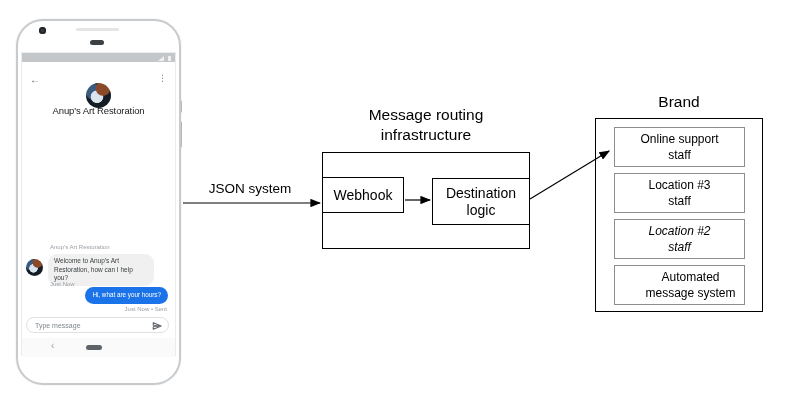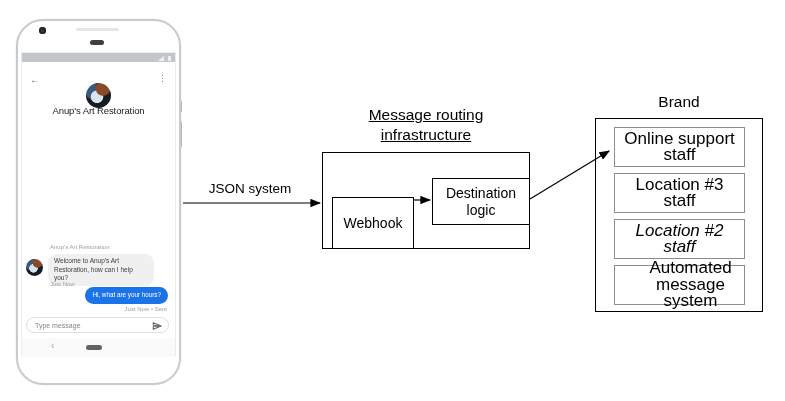--- a/index.html
+++ b/index.html
@@ -48,33 +48,33 @@
   .send{position:absolute;right:6px;top:3px;width:10px;height:10px;}
   .navbar{position:absolute;left:0;top:285px;width:100%;height:19px;background:#fafafa;}
   .nav-back{position:absolute;left:29px;top:3px;font-size:10px;color:#9aa0a6;line-height:1;}
   .nav-home{position:absolute;left:64px;top:7px;width:16px;height:4.5px;border-radius:3px;background:#5f6368;}
 
   
   .arrows{position:absolute;left:0;top:0;width:785px;height:401px;pointer-events:none;}
   .lbl-json{position:absolute;left:185px;top:181px;width:130px;text-align:center;
             font-size:13.5px;color:#000;}
   .routing-title{position:absolute;left:318px;top:105px;width:216px;text-align:center;
-                 font-size:15.5px;line-height:20px;color:#000;text-decoration:underline;}
+                 font-size:15.5px;line-height:20px;color:#000;}
   .box{position:absolute;border:1px solid #000;background:transparent;}
   .box.filled{background:#fff;display:flex;align-items:center;justify-content:center;
               text-align:center;font-size:14px;line-height:17px;color:#000;}
   .routing-outer{left:322px;top:152px;width:208px;height:97px;}
-  .webhook{left:332px;top:177px;width:82px;height:52px;margin-top:20px;}
+  .webhook{left:322px;top:177px;width:82px;height:36px;}
   .destination{left:432px;top:178px;width:98px;height:47px;}
   .brand-title{position:absolute;left:595px;top:93px;width:168px;text-align:center;
                font-size:15.5px;color:#000;}
   .brand-outer{left:595px;top:118px;width:168px;height:194px;}
   .brand-item{position:absolute;left:18px;width:131px;height:40px;border:1px solid #8d8d8d;
               background:#fff;display:flex;align-items:center;justify-content:center;
-              text-align:center;font-size:17px;line-height:16.5px;color:#000;}
+              text-align:center;font-size:12px;line-height:16.5px;color:#000;}
   .bi-0{top:8px;} .bi-1{top:54px;} .bi-2{top:100px;font-style:italic;} .bi-3{top:146px;padding-left:22px;}
 </style>
 </head>
 <body>
 
 <div class="stage">
 
   <div class="side-btn" style="left:179px;top:100px;height:13px;"></div>
   <div class="side-btn" style="left:179px;top:121px;height:27px;"></div>
 

